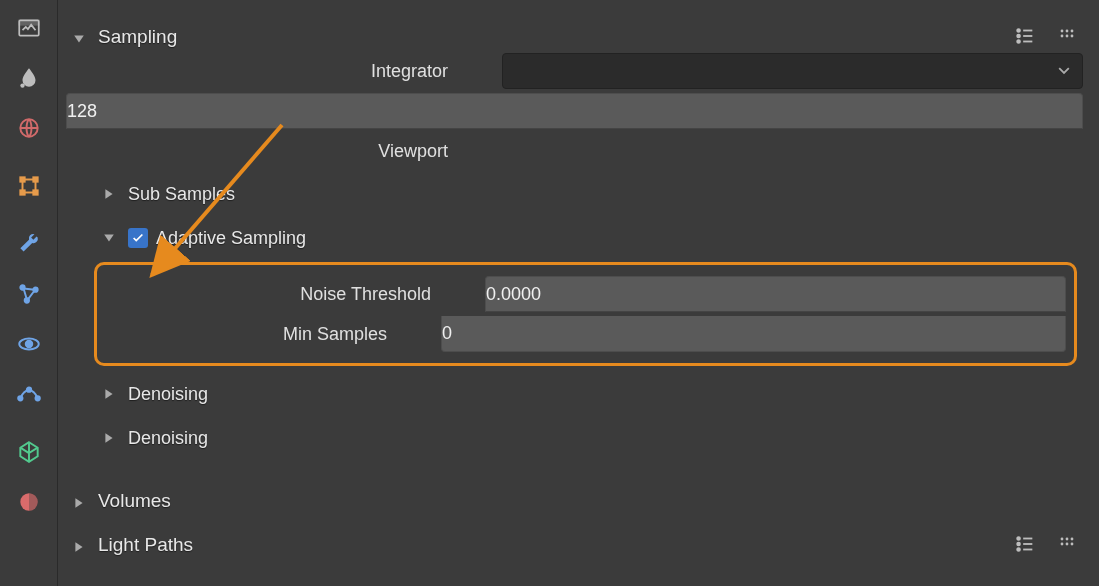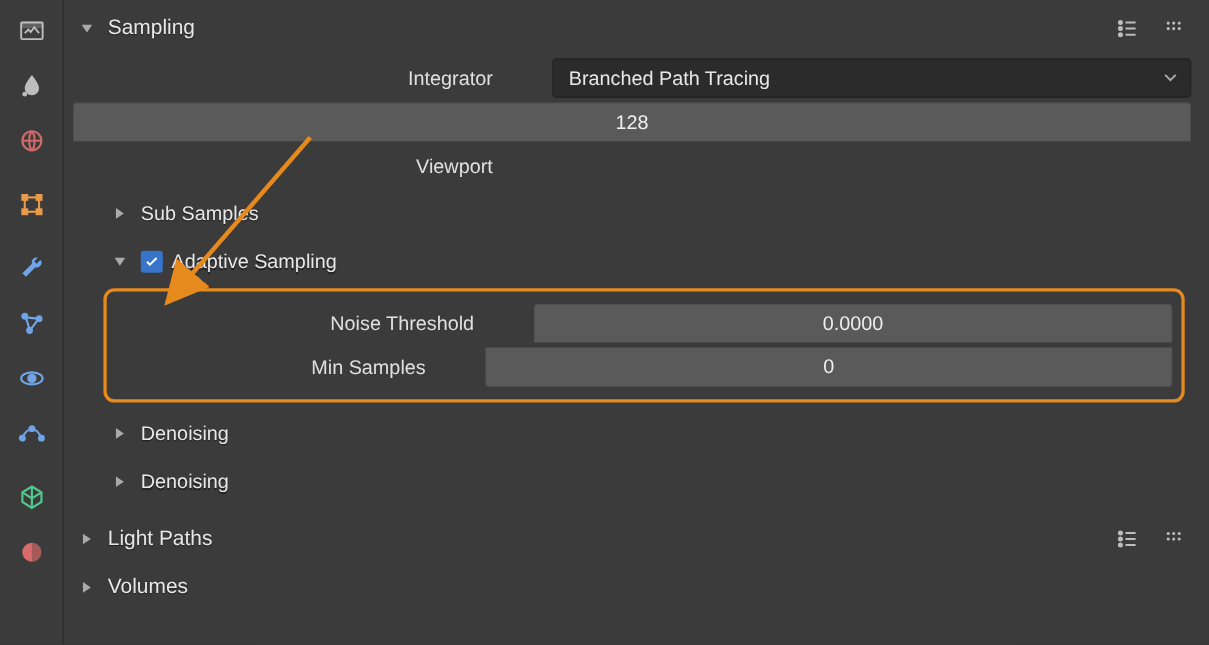--- a/index.html
+++ b/index.html
@@ -50,20 +50,21 @@
   }
   .panel-header {
     display: flex;
     align-items: center;
     height: 44px;
     padding-left: 8px;
     cursor: pointer;
   }
   .panel-header.top {
     padding-left: 8px;
+    align-items: flex-end;
   }
   .ph-sub {
     padding-left: 34px;
   }
   .tri {
     width: 18px;
     height: 18px;
     display: inline-flex;
     align-items: center;
     justify-content: center;
@@ -133,21 +134,20 @@
     top: 50%;
     transform: translateY(-50%);
     color: #aaa;
   }
   .numfield {
     height: 36px;
     background: #5a5a5a;
     border-radius: 4px;
     display: flex;
     align-items: center;
-    justify-content: center;
     color: #f0f0f0;
     cursor: ew-resize;
     border: 1px solid #4d4d4d;
     font-size: 18px;
   }
   .numfield.top-joined { border-radius: 4px 4px 0 0; border-bottom: 1px solid #444; }
   .numfield.bot-joined { border-radius: 0 0 4px 4px; border-top: none; }
   .checkbox {
     width: 20px;
     height: 20px;
@@ -284,21 +284,20 @@
             </svg>
         </span>
       </div>
     </div>
 
     <div class="panel-body">
       <div class="row">
         <div class="row-label">Integrator</div>
         <div class="row-field">
           <div class="select">
-            <span>Branched Path Tracing</span>
             <span class="select-chevron">
               <svg viewBox="0 0 10 10" width="12" height="12">
                   <path d="M1 3l4 4 4-4" stroke="#aaa" stroke-width="1.5" fill="none"></path>
                 </svg>
             </span>
           </div>
         </div>
       </div>
       <div class="row">
         <div class="row-field">
@@ -371,20 +370,29 @@
         <span class="panel-title sub">Denoising</span>
       </div>
     </div>
 
     <div class="panel-header top">
       <span class="tri">
         <svg viewBox="0 0 10 10" width="12" height="12">
             <path d="M2 1l6 4-6 4z" fill="#aaa"></path>
           </svg>
       </span>
+      <span class="panel-title">Volumes</span>
+    </div>
+
+    <div class="panel-header top">
+      <span class="tri">
+        <svg viewBox="0 0 10 10" width="12" height="12">
+            <path d="M2 1l6 4-6 4z" fill="#aaa"></path>
+          </svg>
+      </span>
       <span class="panel-title">Light Paths</span>
       <div class="panel-actions">
         <span class="icon-btn">
           <svg viewBox="0 0 24 24" width="22" height="22" stroke="#bdbdbd" stroke-width="2" fill="none">
               <circle cx="5" cy="6" r="1.5" fill="#bdbdbd"></circle>
               <circle cx="5" cy="12" r="1.5" fill="#bdbdbd"></circle>
               <circle cx="5" cy="18" r="1.5" fill="#bdbdbd"></circle>
               <line x1="10" y1="6" x2="20" y2="6"></line>
               <line x1="10" y1="12" x2="20" y2="12"></line>
               <line x1="10" y1="18" x2="20" y2="18"></line>
@@ -396,29 +404,20 @@
               <circle cx="8" cy="3" r="1.4"></circle>
               <circle cx="13" cy="3" r="1.4"></circle>
               <circle cx="3" cy="8" r="1.4"></circle>
               <circle cx="8" cy="8" r="1.4"></circle>
               <circle cx="13" cy="8" r="1.4"></circle>
             </svg>
         </span>
       </div>
     </div>
 
-    <div class="panel-header top">
-      <span class="tri">
-        <svg viewBox="0 0 10 10" width="12" height="12">
-            <path d="M2 1l6 4-6 4z" fill="#aaa"></path>
-          </svg>
-      </span>
-      <span class="panel-title">Volumes</span>
-    </div>
-
   </div>
 
   <svg class="arrow" viewBox="0 0 180 180">
     <defs>
       <marker id="ahead" markerWidth="12" markerHeight="12" refX="9" refY="5" orient="auto">
         <path d="M0 0l10 5-10 5z" fill="#e68a1e"></path>
       </marker>
     </defs>
     <line x1="160" y1="10" x2="30" y2="160" stroke="#e68a1e" stroke-width="4" marker-end="url(#ahead)"></line>
   </svg>

